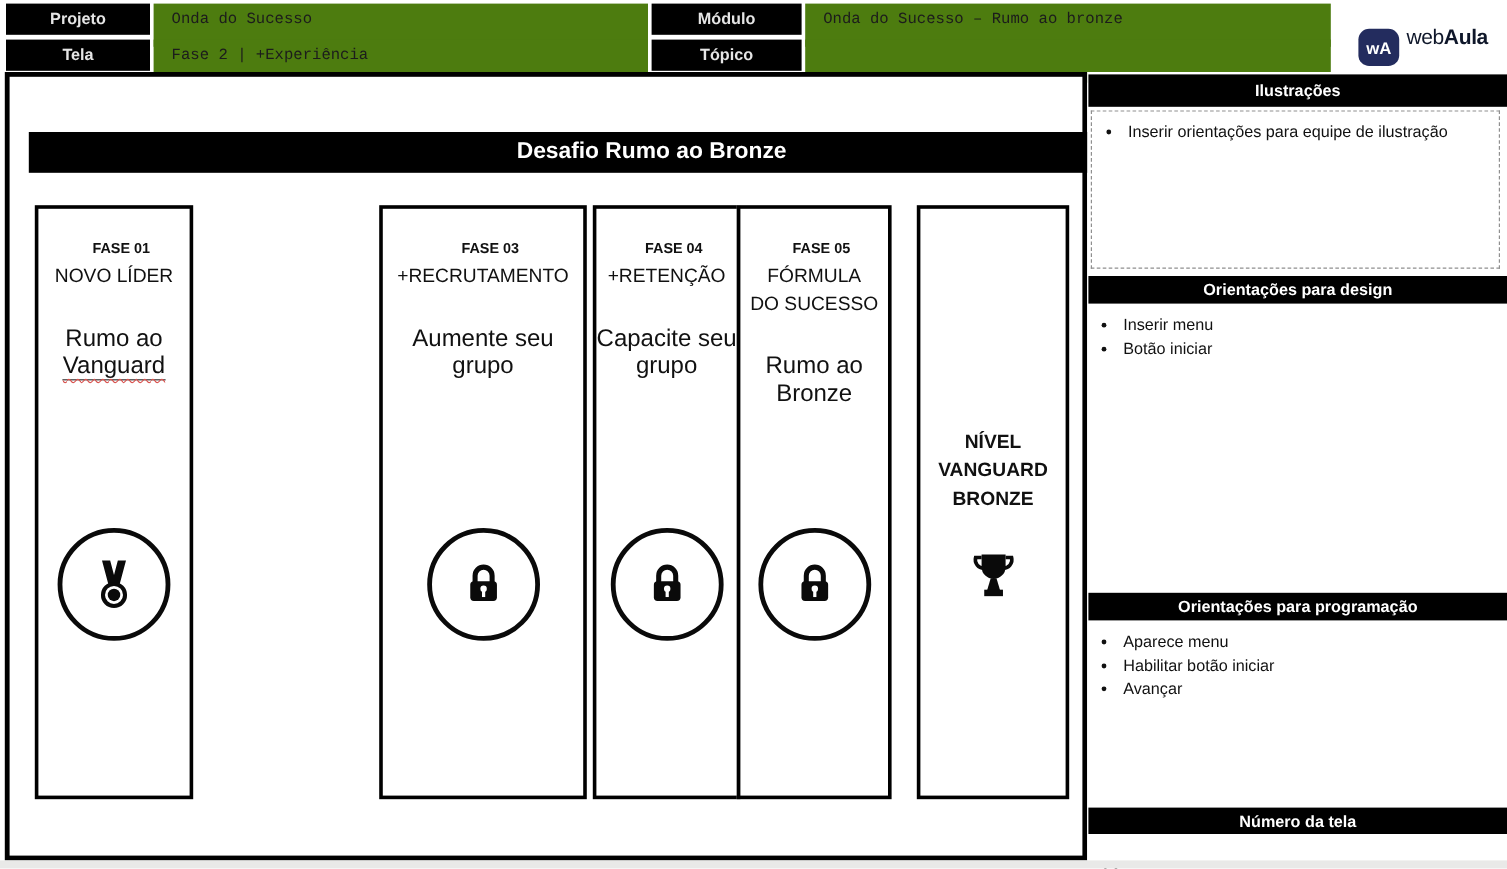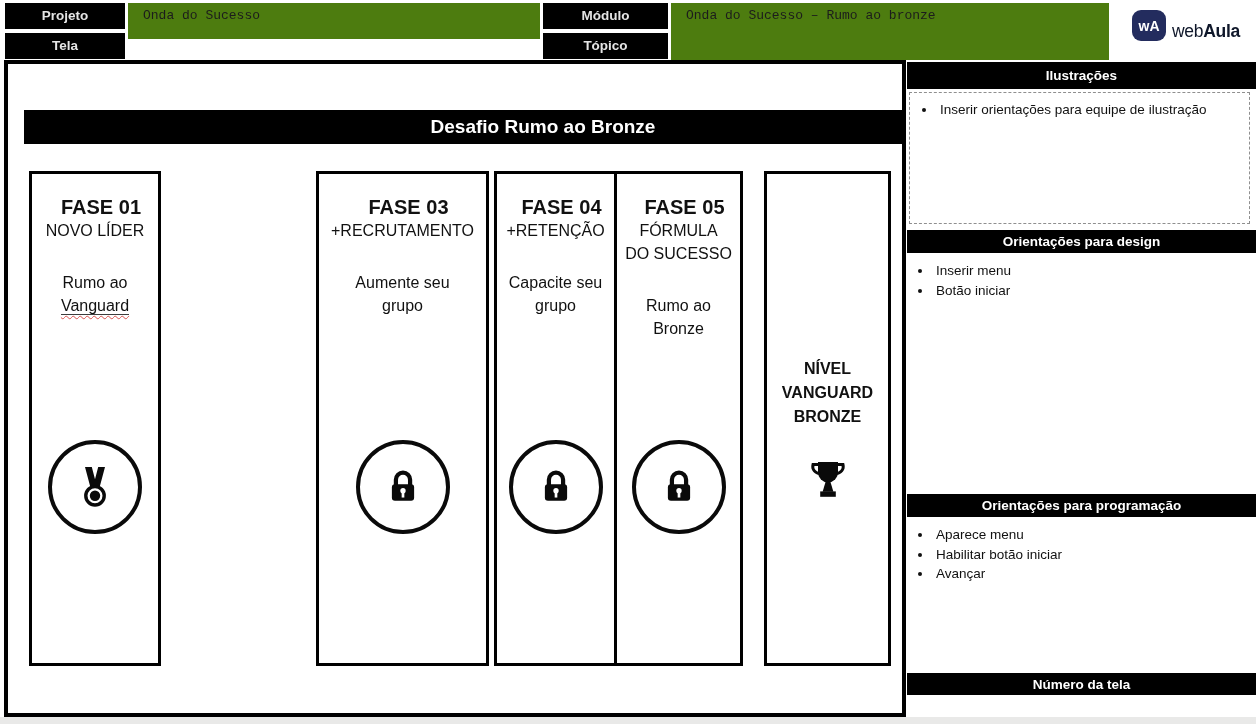--- a/index.html
+++ b/index.html
@@ -22,21 +22,21 @@
   #val-projeto { left:128px; top:3px; width:412px; }
   #lbl-modulo  { left:543px; top:3px; width:125px; }
   #val-modulo  { left:671px; top:3px; width:438px; }
   #lbl-tela    { left:5px;  top:33px; width:120px; }
   #val-tela    { left:128px; top:33px; width:412px; }
   #lbl-topico  { left:543px; top:33px; width:125px; }
   #val-topico  { left:671px; top:33px; width:438px; }
 
   .logo-card { position:absolute; left:1115px; top:0; width:141px; height:62px; background:#fff; }
   .logo-badge {
-    position:absolute; left:17px; top:10px; width:34px; height:31px;
+    position:absolute; left:17px; top:24px; width:34px; height:31px;
     background:#232c5e; border-radius:9px; color:#fff; font-weight:bold;
     font-size:14px; display:flex; align-items:center; justify-content:center;
   }
   .logo-text { position:absolute; left:57px; top:21px; font-size:17.5px; color:#0f172a; letter-spacing:-0.3px; }
   .logo-text .bold { font-weight:bold; }
 
   
   .canvas {
     position:absolute; left:4px; top:60px; width:902px; height:657px;
     border:4px solid #000; box-sizing:border-box; background:#fff;
@@ -51,23 +51,23 @@
     position:absolute; top:107px; height:495px; border:3px solid #000;
     box-sizing:border-box; background:#fff; text-align:center; color:#111;
   }
   #phase-1 { left:21px;  width:132px; }
   #phase-2 { left:158px; width:144px; background:#f0f0ee; }
   #phase-3 { left:308px; width:173px; }
   #phase-4 { left:486px; width:123px; }
   #phase-5 { left:606px; width:129px; }
   #phase-6 { left:756px; width:127px; }
 
-  .ph-title { margin-top:22px; font-weight:bold; font-size:20px; line-height:23px;padding-left:12px; }
+  .ph-title { margin-top:22px; font-weight:bold; font-size:12px; line-height:23px;padding-left:12px; }
   .ph-sub   { font-size:16px; line-height:23px; white-space:pre-line; }
-  .ph-desc  { margin-top:29px; font-size:16px; line-height:23px; white-space:pre-line; }
+  .ph-desc  { margin-top:29px; font-size:20px; line-height:23px; white-space:pre-line; }
   .misspell {
     border-bottom:1.5px solid #3c3c3c;
     text-decoration:underline wavy #d9534f 1px;
     text-underline-offset:4px;
   }
   .ph-action {
     position:absolute; top:288px; left:0; width:100%;
     font-weight:bold; font-size:16px; line-height:23px; white-space:pre-line;
   }
   .ph-level {
@@ -113,20 +113,21 @@
 </head>
 <body>
 
 <div class="page">
 
   <div class="hdr-label" id="lbl-projeto">Projeto</div>
   <div class="hdr-value" id="val-projeto">Onda do Sucesso</div>
   <div class="hdr-label" id="lbl-modulo">Módulo</div>
   <div class="hdr-value" id="val-modulo">Onda do Sucesso – Rumo ao bronze</div>
   <div class="hdr-label" id="lbl-tela">Tela</div>
+  <div class="hdr-value" id="val-tela">Fase 2 | +Experiência</div>
   <div class="hdr-label" id="lbl-topico">Tópico</div>
   <div class="hdr-value" id="val-topico"></div>
 
   <div class="logo-card">
     <div class="logo-badge">wA</div>
     <div class="logo-text"><span>web</span><span class="bold">Aula</span></div>
   </div>
 
   <div class="canvas">
     <div class="canvas-title">Desafio Rumo ao Bronze</div>

